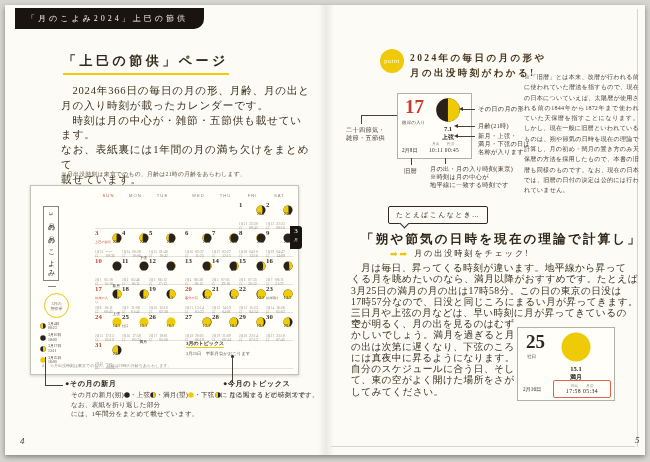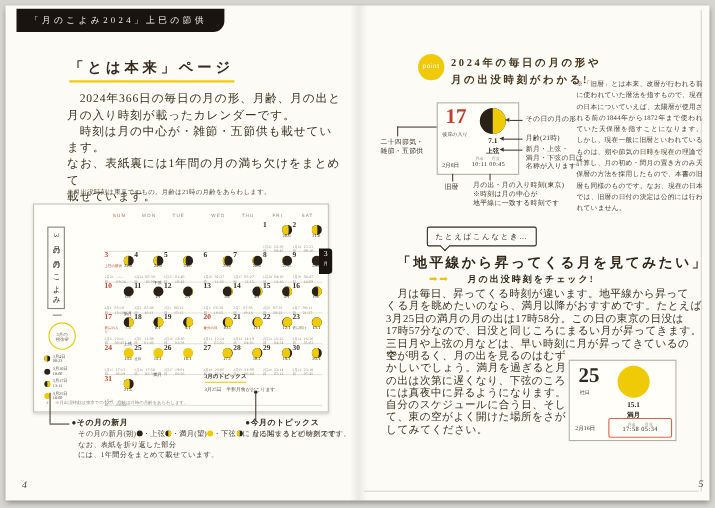--- a/index.html
+++ b/index.html
@@ -105,42 +105,42 @@
 
   .bubble{position:absolute;left:383px;top:201px;border:1px solid #33291c;border-radius:2px;
           padding:3px 7px;font-size:6.8px;letter-spacing:1.5px;color:#33291c;background:#fcfbf5;}
   .btail{position:absolute;left:396px;top:215px;width:6px;height:6px;background:#fcfbf5;
          border-right:1px solid #33291c;border-bottom:1px solid #33291c;transform:rotate(45deg);}
 
   .h2{position:absolute;left:356px;top:226px;font-size:12.5px;font-weight:bold;letter-spacing:2.2px;
       color:#2f261a;}
   .subrow{position:absolute;left:385px;top:243px;display:flex;align-items:center;}
   .yarrow{color:#eec308;font-size:9px;margin-right:2px;font-family:"DejaVu Sans",sans-serif;}
-  .sublbl{font-size:8.2px;font-weight:bold;letter-spacing:1.8px;color:#33291c;margin-left:16px;}
+  .sublbl{font-size:8.2px;font-weight:normal;letter-spacing:1.8px;color:#33291c;margin-left:5px;}
   .body1{position:absolute;left:346px;top:257px;width:290px;font-size:9.7px;line-height:11.3px;
          letter-spacing:.4px;color:#39301f;}
   .body2{position:absolute;left:346px;top:313px;width:175px;font-size:9.7px;line-height:11.3px;
          letter-spacing:.4px;color:#39301f;}
   .card2{left:512px;top:322px;width:96px;height:72px;}
   .redbox{position:absolute;left:35px;top:52px;width:56px;height:16px;border:1px solid #e2614b;
           border-radius:2px;text-align:center;}
   .redbox .theads2{display:flex;justify-content:center;gap:8px;font-size:3.8px;color:#938c80;margin-top:1.5px;}
   .redbox .tval{font-size:5.8px;color:#2f281e;letter-spacing:.4px;}
 </style>
 </head>
 <body>
 
 <div class="spread">
   <div class="gutter"></div>
   <div class="edge-r"></div>
   <div class="edge-b"></div>
 
   <div class="banner"><span>「月のこよみ2024」上巳の節供</span></div>
 
-  <div class="h1">「とは本来」ページ</div>
+  <div class="h1">「上巳の節供」ページ</div>
   <div class="intro pre">　2024年366日の毎日の月の形、月齢、月の出と
 月の入り時刻が載ったカレンダーです。
 　時刻は月の中心が・雑節・五節供も載せています。
 なお、表紙裏には1年間の月の満ち欠けをまとめて
 載せています。</div>
   <div class="note">※月出没時刻は東京でのもの。月齢は21時の月齢をあらわします。</div>
 
   <div class="calendar">
     <div class="vtitle">3月の月のこよみ</div>
     <div class="vdash"></div>
@@ -830,21 +830,21 @@
 
   <div class="lineV" style="left:440px;top:153px;height:6px;"></div>
   <div class="lbl pre" style="left:425px;top:160px;">月の出・月の入り時刻(東京)
 ※時刻は月の中心が
 地平線に一致する時刻です</div>
 
   <div class="kynote">※「旧暦」とは本来、改暦が行われる前に使われていた暦法を指すもので、現在の日本についていえば、太陽暦が使用される前の1844年から1872年まで使われていた天保暦を指すことになります。しかし、現在一般に旧暦といわれているものは、朔や節気の日時を現在の理論で計算し、月の初め・閏月の置き方のみ天保暦の方法を採用したもので、本書の旧暦も同様のものです。なお、現在の日本では、旧暦の日付の決定は公的には行われていません。</div>
 
   <div class="bubble">たとえばこんなとき…</div>
   <div class="btail"></div>
-  <div class="h2">「地平線から昇ってくる月を見てみたい」</div>
+  <div class="h2">「朔や節気の日時を現在の理論で計算し」</div>
   <div class="subrow">
     <span class="yarrow">➡</span>
     <span class="yarrow">➡</span>
     <span class="sublbl">月の出没時刻をチェック!</span>
   </div>
   <div class="body1 pre">　月は毎日、昇ってくる時刻が違います。地平線から昇って
 くる月を眺めたいのなら、満月以降がおすすめです。たとえば
 3月25日の満月の月の出は17時58分。この日の東京の日没は
 17時57分なので、日没と同じころにまるい月が昇ってきます。
 三日月や上弦の月などは、早い時刻に月が昇ってきているので、</div>

